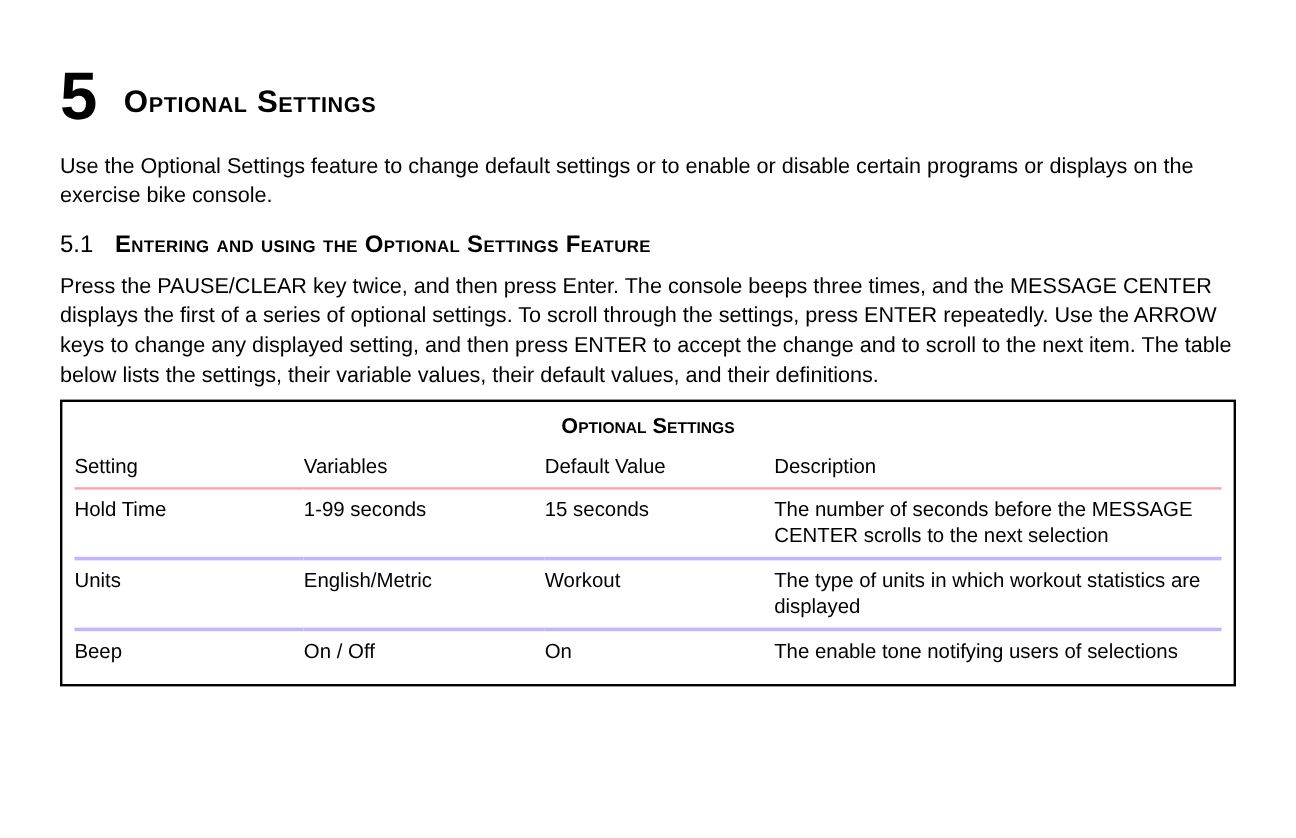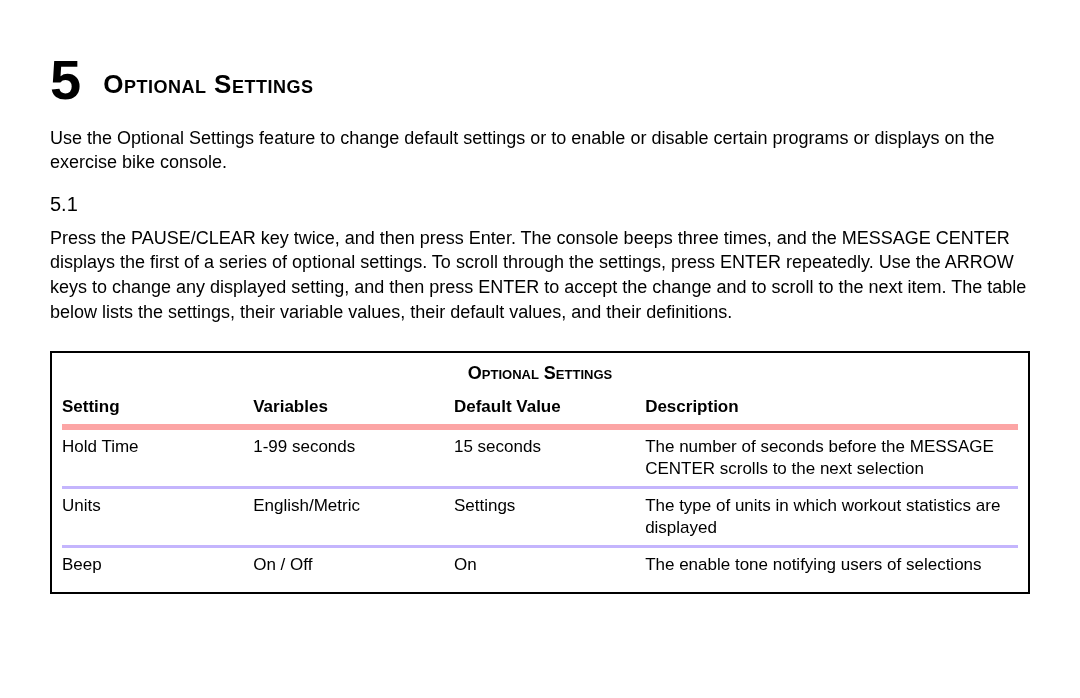--- a/index.html
+++ b/index.html
@@ -50,21 +50,21 @@
     margin-right: 18px;
   }
   .sub-title {
     font-size: 20px;
     font-weight: 700;
     letter-spacing: 0.3px;
   }
   .body {
     font-size: 18px;
     line-height: 1.38;
-    margin-bottom: 26px;
+    margin-bottom: 8px;
   }
   .tbl-wrap {
     border: 2px solid #000;
     padding: 8px 10px 10px 10px;
   }
   .tbl-title {
     text-align: center;
     font-weight: 700;
     font-size: 18px;
     margin: 2px 0 6px 0;
@@ -75,22 +75,22 @@
     table-layout: fixed;
   }
   th, td {
     text-align: left;
     font-size: 17px;
     vertical-align: top;
     padding: 6px 6px 6px 0;
     line-height: 1.3;
   }
   th {
-    font-weight: 700;
-    border-bottom: 6px solid #fca5a5;
+    font-weight: 400;
+    border-bottom: 2px solid #fca5a5;
   }
   tbody tr td {
     border-bottom: 3px solid #c4b5fd;
   }
   tbody tr:last-child td {
     border-bottom: none;
   }
   col.c1 { width: 20%; }
   col.c2 { width: 21%; }
   col.c3 { width: 20%; }
@@ -103,20 +103,21 @@
 
   <div class="ch-heading">
     <div class="ch-num">5</div>
     <div class="ch-title sc">Optional Settings</div>
   </div>
 
   <div class="intro">Use the Optional Settings feature to change default settings or to enable or disable certain programs or displays on the exercise bike console.</div>
 
   <div class="sub-heading">
     <div class="sub-num">5.1</div>
+    <div class="sub-title sc">Entering and using the Optional Settings Feature</div>
   </div>
 
   <div class="body">Press the PAUSE/CLEAR key twice, and then press Enter. The console beeps three times, and the MESSAGE CENTER displays the first of a series of optional settings. To scroll through the settings, press ENTER repeatedly. Use the ARROW keys to change any displayed setting, and then press ENTER to accept the change and to scroll to the next item. The table below lists the settings, their variable values, their default values, and their definitions.</div>
 
   <div class="tbl-wrap">
     <div class="tbl-title sc">Optional Settings</div>
     <table>
       <colgroup>
         <col class="c1">
           <col class="c2">
@@ -134,21 +135,21 @@
       <tbody id="tbody">
           <tr>
             <td>Hold Time</td>
             <td>1-99 seconds</td>
             <td>15 seconds</td>
             <td>The number of seconds before the MESSAGE CENTER scrolls to the next selection</td>
           </tr>
           <tr>
             <td>Units</td>
             <td>English/Metric</td>
-            <td>Settings</td>
+            <td>Workout</td>
             <td>The type of units in which workout statistics are displayed</td>
           </tr>
           <tr>
             <td>Beep</td>
             <td>On / Off</td>
             <td>On</td>
             <td>The enable tone notifying users of selections</td>
           </tr>
         </tbody>
     </table>

